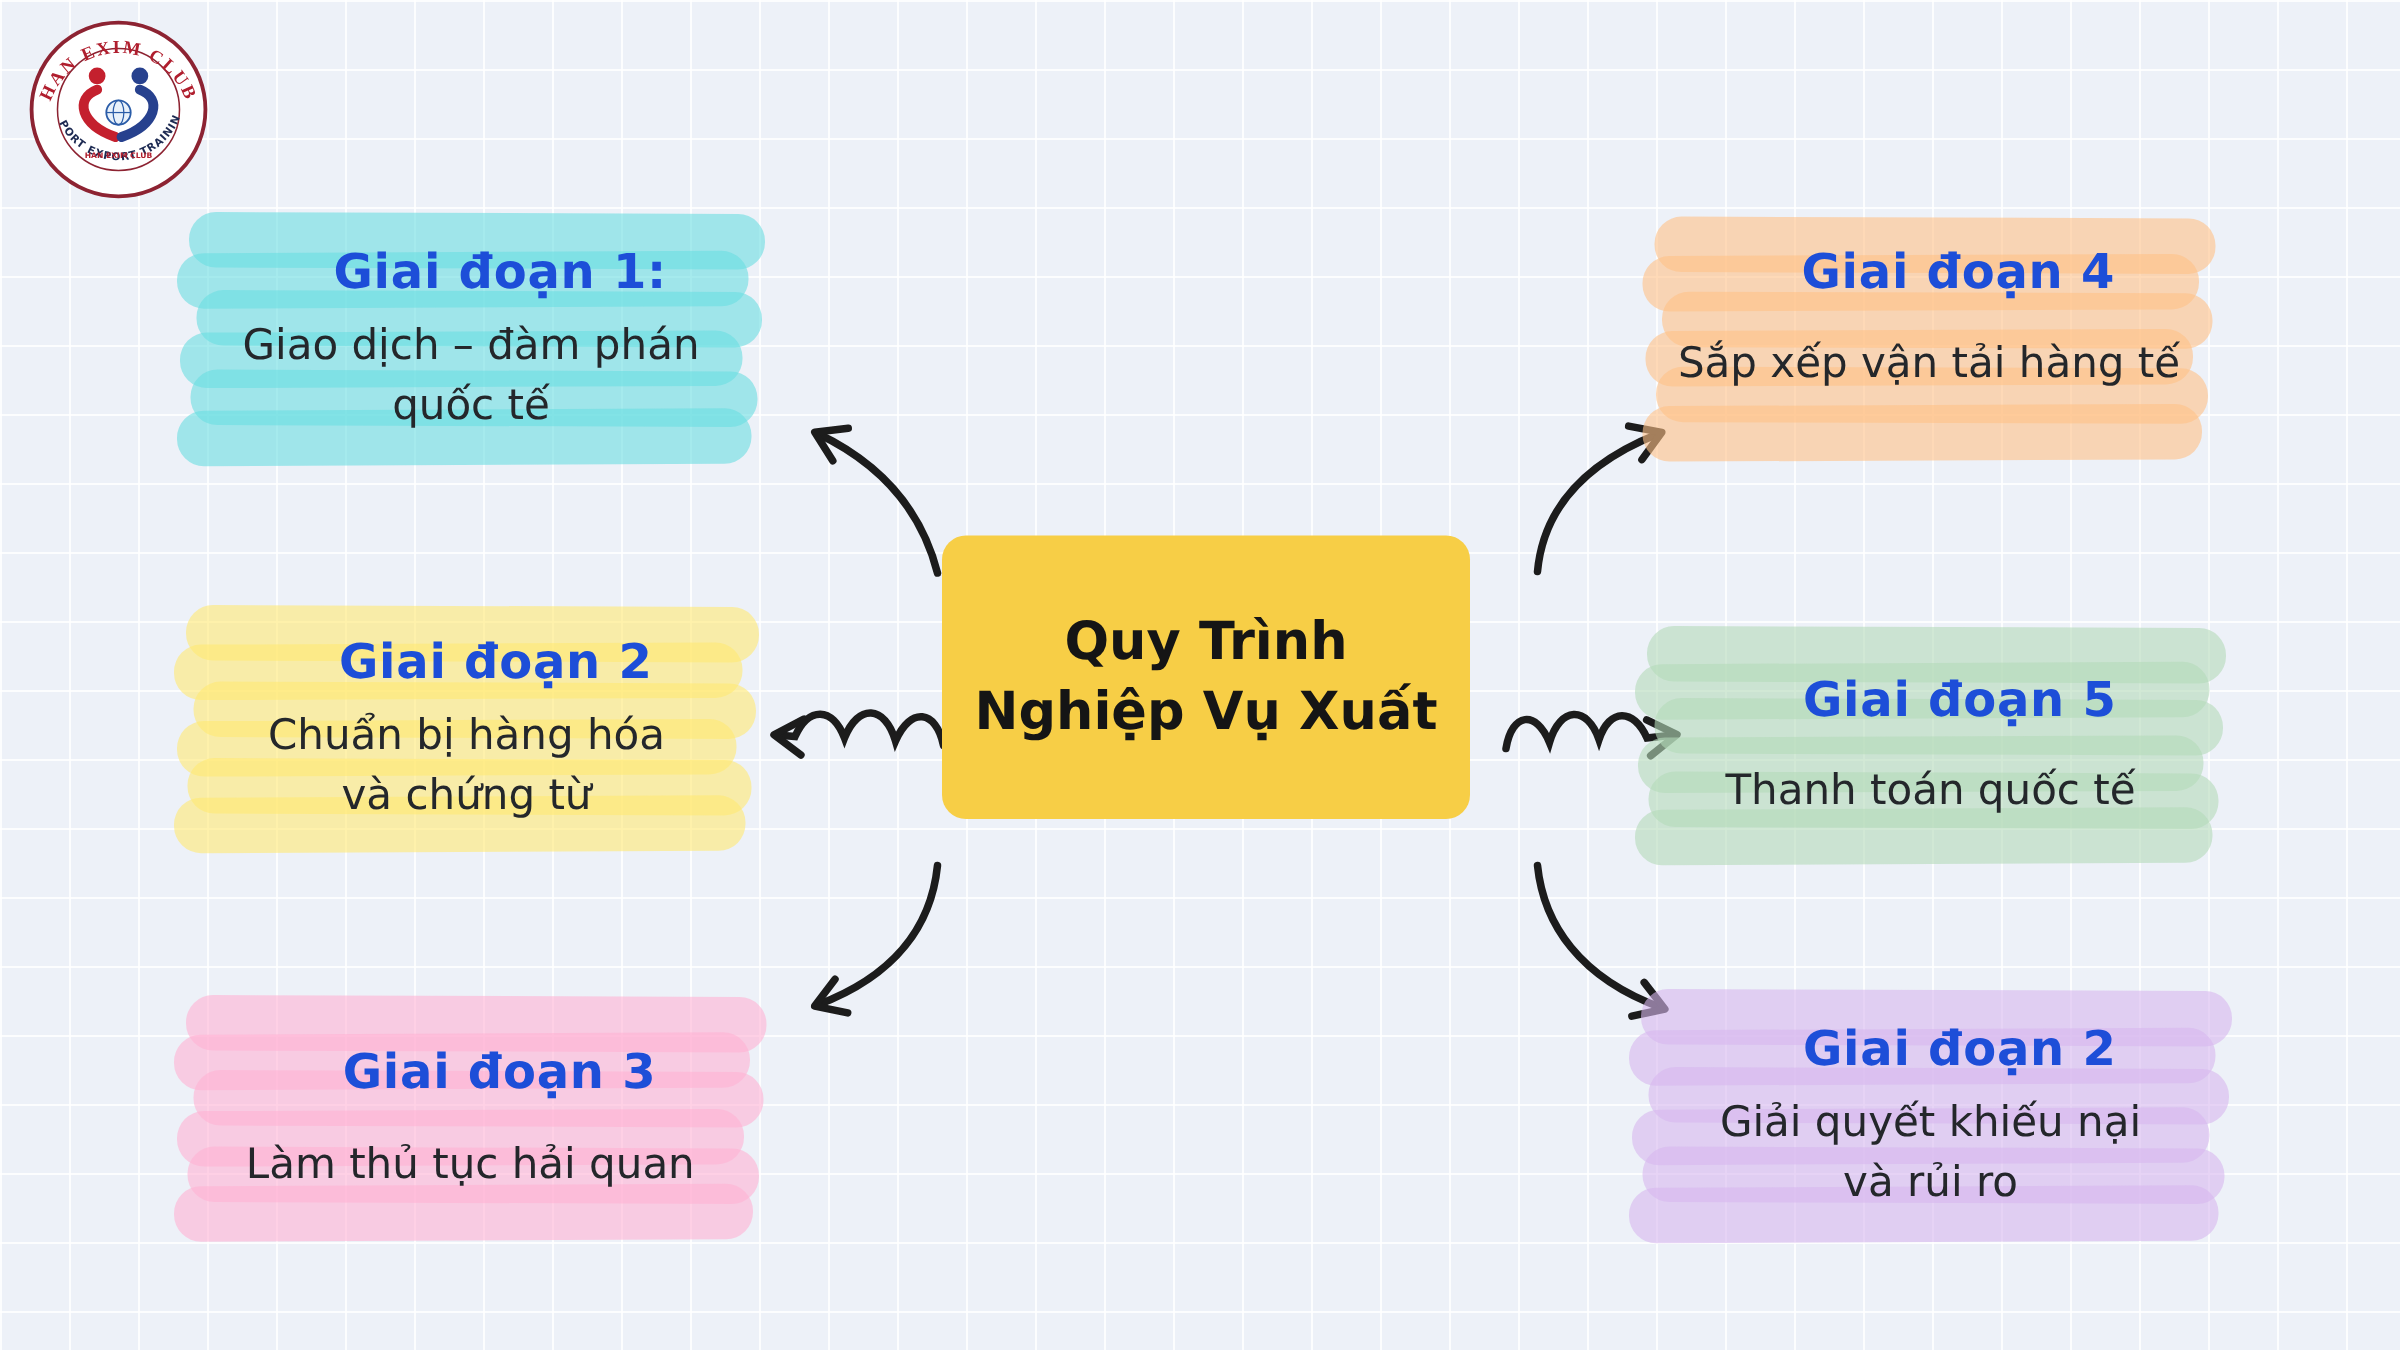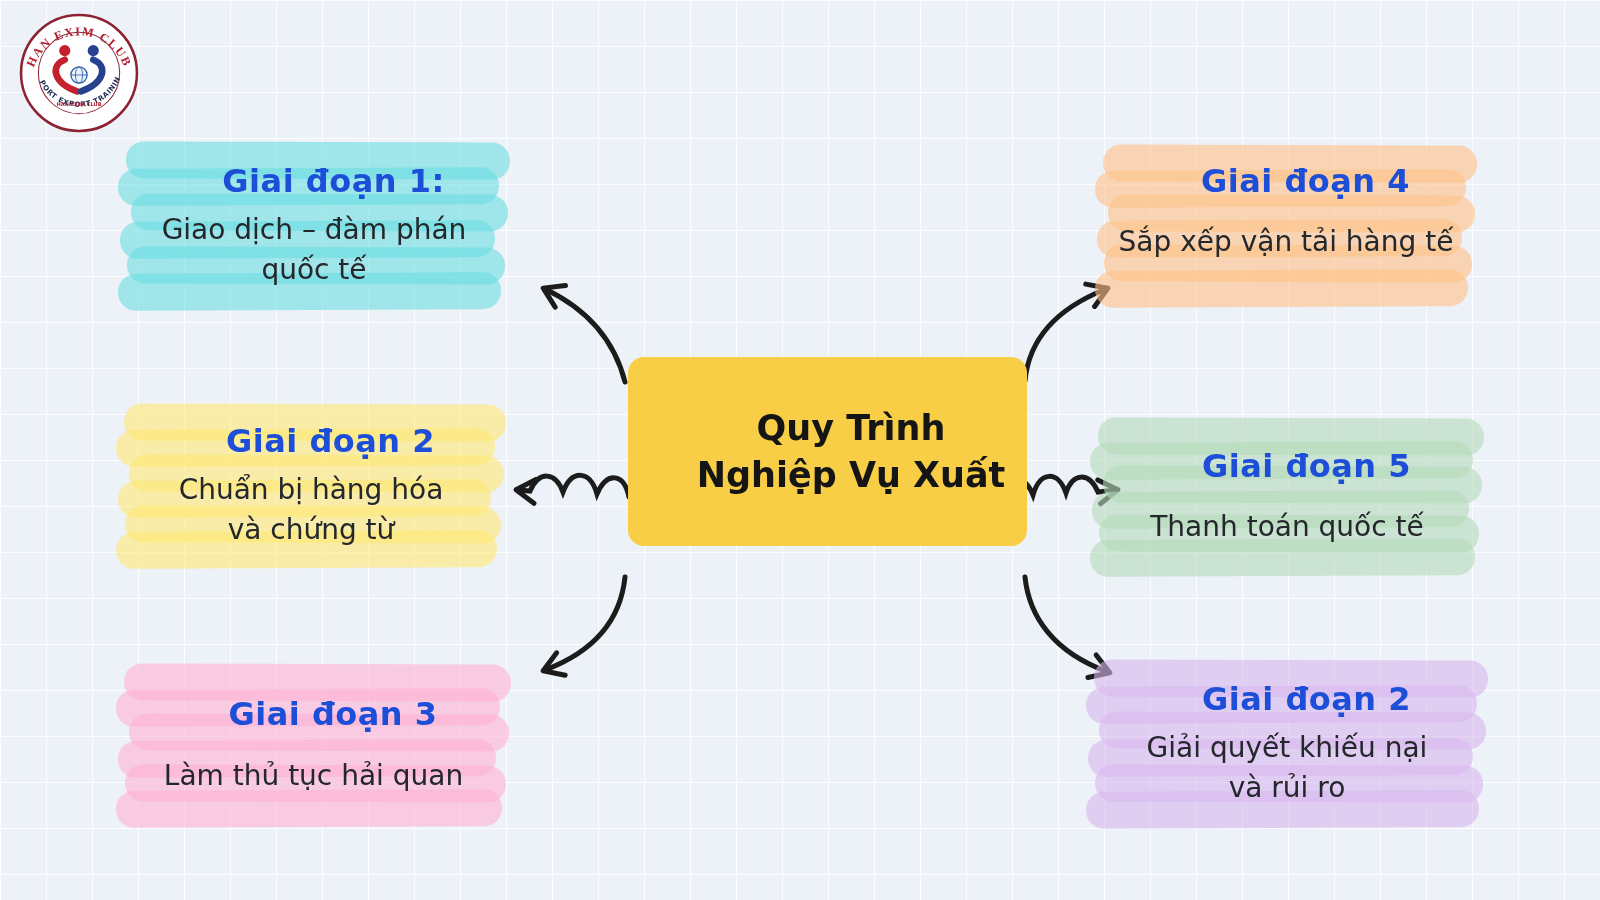--- a/index.html
+++ b/index.html
@@ -32,21 +32,21 @@
   .stage2{left:116px;top:404px;width:390px;height:164px;}
   .stage3{left:116px;top:664px;width:395px;height:163px;}
   .stage4{left:1095px;top:145px;width:382px;height:134px;}
   .stage5{left:1090px;top:418px;width:394px;height:158px;}
   .stage6{left:1086px;top:660px;width:402px;height:168px;}
 
   
   .center-node{
     position:absolute;left:628px;top:357px;width:352px;height:189px;
     border-radius:16px;display:flex;flex-direction:column;align-items:center;justify-content:center;
-    text-align:right;z-index:2;padding-left:47px;
+    text-align:right;z-index:2;
   }
   .center-line{font-size:35px;font-weight:bold;color:#151515;line-height:1.32;}
 
   
   .logo{position:absolute;left:18px;top:12px;width:122px;height:122px;z-index:3;}
 </style>
 </head>
 <body style="--bg: #edf1f8; --ink: #1c1c1c;">
 
 <div class="canvas">

